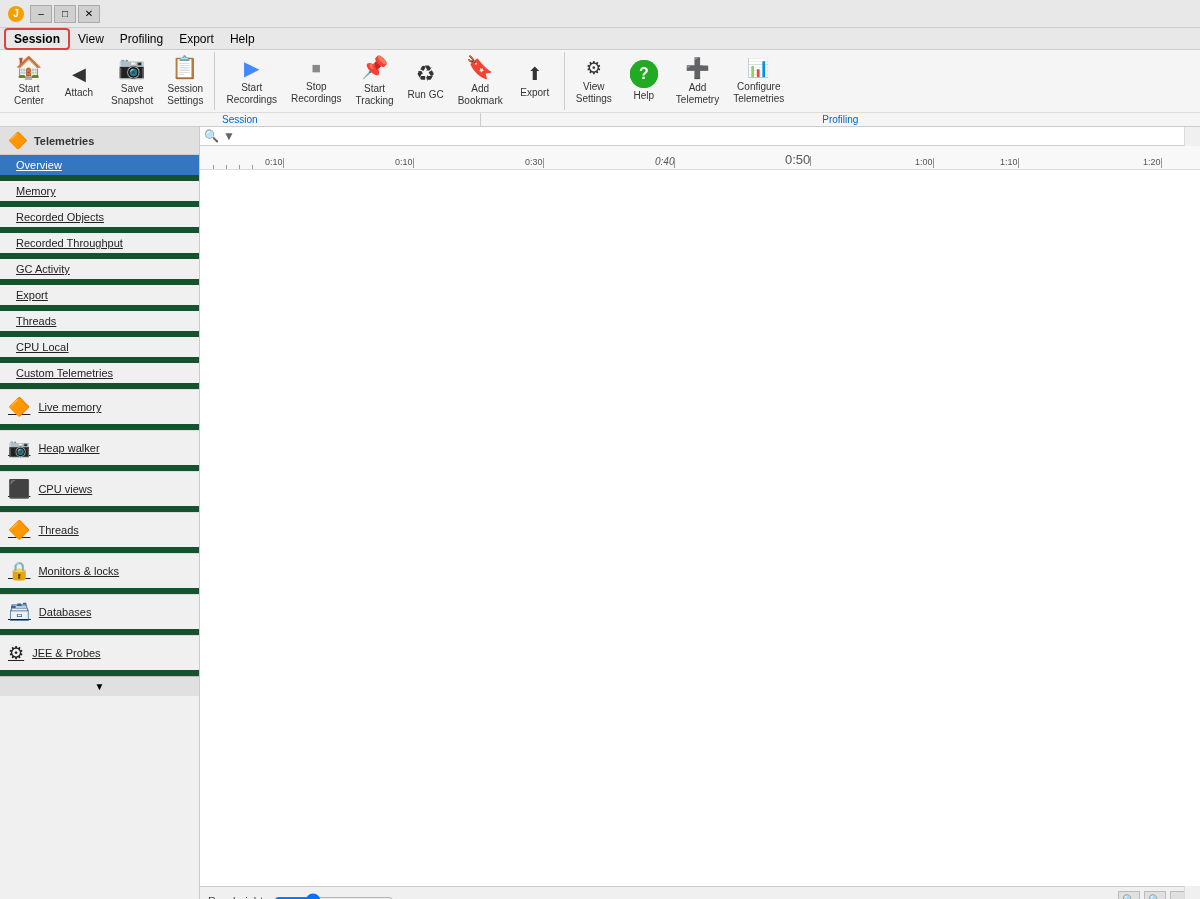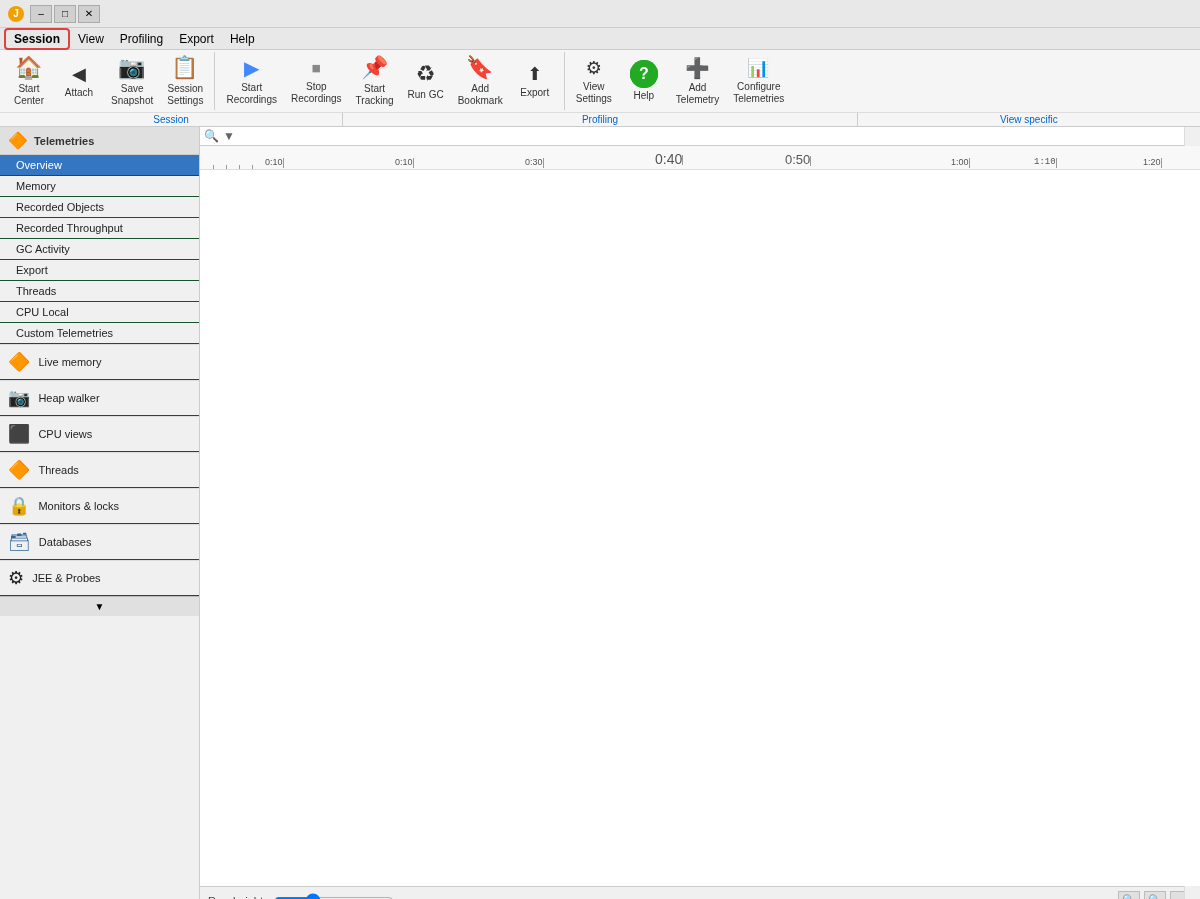--- a/index.html
+++ b/index.html
@@ -141,21 +141,22 @@
       align-items: center;
       gap: 6px;
     }
     .sidebar-section-icon { font-size: 16px; }
 
     .sidebar-item {
       padding: 4px 12px 4px 16px;
       font-size: 11px;
       color: #222;
       cursor: pointer;
-      border-bottom: 1px solid #14532d;
+      border-bottom: 6px solid #14532d;
+      text-decoration: underline;
     }
     .sidebar-item.active { background: #3476c2; color: white; }
     .sidebar-item.with-icon {
       display: flex;
       align-items: center;
       gap: 8px;
       padding: 6px 8px;
       border-top: 1px solid #ddd;
     }
     .sidebar-item.with-icon .si-icon { font-size: 18px; }
@@ -368,23 +369,20 @@
     </div>
   </div>
 
   <div id="toolbar-labels">
     <div class="toolbar-group-footer" style="flex: 4;">
       <span>Session</span>
     </div>
     <div class="toolbar-group-footer" style="flex: 6;">
       <span>Profiling</span>
     </div>
-    <div class="toolbar-group-footer" style="flex: 4; border-right: none;">
-      <span>View specific</span>
-    </div>
   </div>
 </div>
 
 <div id="main">
 
   <div id="sidebar">
 
     <div class="sidebar-section-header">
       <span class="sidebar-section-icon" style="color:#e06000;">🔶</span>
       <span>Telemetries</span>
@@ -473,32 +471,32 @@
           </div>
           <div class="tick-mark major" style="left:195px;">
             <span style="font-size:9px; color:#555; margin-bottom:2px;">0:10</span>
             <div class="tick-line"></div>
           </div>
           <div class="tick-mark major" style="left:325px;">
             <span style="font-size:9px; color:#555; margin-bottom:2px;">0:30</span>
             <div class="tick-line"></div>
           </div>
           <div class="tick-mark major" style="left:455px;">
-            <span style="font-size:14px; color:#555; margin-bottom:2px;">0:40</span>
+            <span style="font-size:10px; color:#555; margin-bottom:2px;font-style:italic;">0:40</span>
             <div class="tick-line"></div>
           </div>
           <div class="tick-mark major" style="left:585px;">
             <span style="font-size:13px; color:#555; margin-bottom:2px;">0:50</span>
             <div class="tick-line"></div>
           </div>
-          <div class="tick-mark major" style="left:751px;">
+          <div class="tick-mark major" style="left:715px;">
             <span style="font-size:9px; color:#555; margin-bottom:2px;">1:00</span>
             <div class="tick-line"></div>
           </div>
-          <div class="tick-mark major" style="left:834px;font-family:Liberation Mono, monospace;">
+          <div class="tick-mark major" style="left:800px;">
             <span style="font-size:9px; color:#555; margin-bottom:2px;">1:10</span>
             <div class="tick-line"></div>
           </div>
           <div class="tick-mark major" style="left:943px;margin-top:13px;">
             <span style="font-size:9px; color:#555; margin-bottom:2px;">1:20</span>
             <div class="tick-line"></div>
           </div>
 
           <div class="tick-mark" style="left:13px;">
               <div class="tick-line" style="height:4px;"></div>

